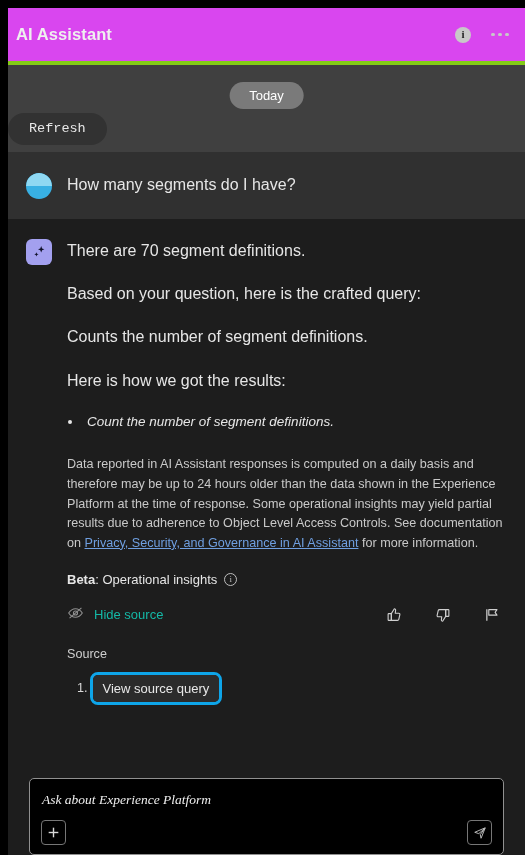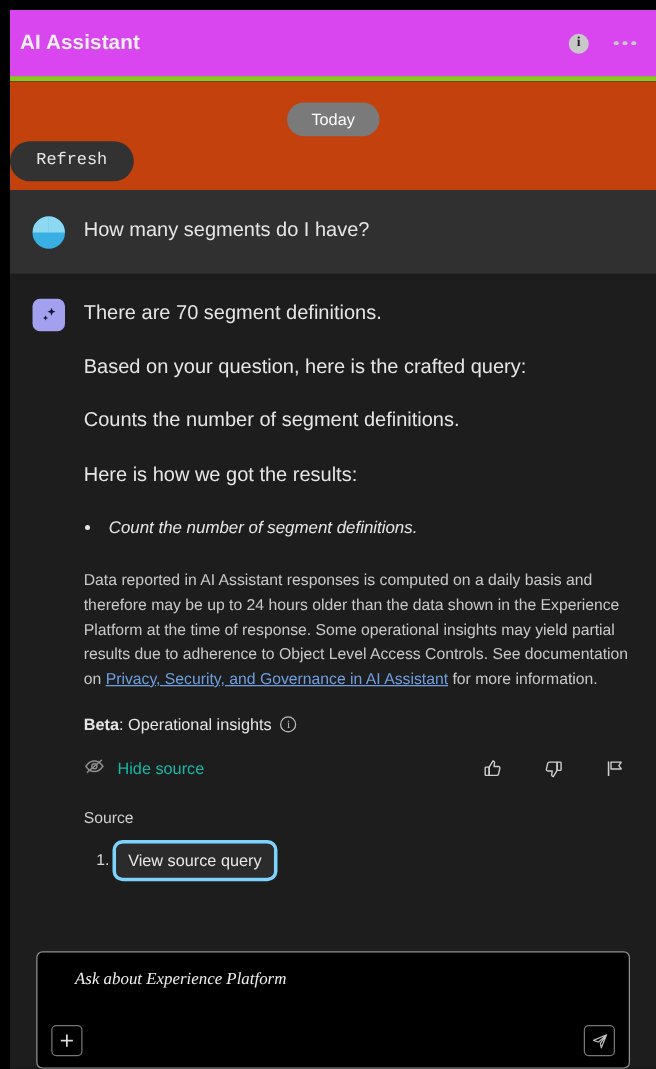--- a/index.html
+++ b/index.html
@@ -63,21 +63,21 @@
   .body {
     flex: 1;
     overflow: hidden;
     position: relative;
     background: #1d1d1d;
   }
 
   .topbar {
     position: relative;
     height: 87px;
-    background: #c2410c;
+    background: #404040;
     padding-left: 22px;
   }
   .day-pill {
     position: absolute;
     left: 50%;
     transform: translateX(-50%);
     top: 17px;
     background: #7a7a7a;
     color: #ffffff;
     font-size: 13px;
@@ -236,21 +236,21 @@
     display: flex;
     align-items: center;
   }
   .source-num {
     color: #d8d8d8;
     font-size: 12.6px;
     margin-left: 10px;
     margin-right: 2px;
   }
   .src-highlight {
-    border: 3px solid #7dd3fc;
+    border: 3px solid #0ea5e9;
     border-radius: 8px;
     padding: 0;
     display: inline-flex;
   }
   .src-btn {
     background: #2b2b2b;
     color: #e8e8e8;
     font-size: 13px;
     border: none;
     border-radius: 5px;
@@ -262,23 +262,23 @@
 
   
   .composer-wrap {
     padding: 13px 21px 0 21px;
     background: #1d1d1d;
   }
   .composer {
     border: 1px solid #909090;
     border-radius: 5px;
     background: #000000;
-    height: 94px;
+    height: 77px;
     position: relative;
-    padding: 13px 14px 0 30px;
+    padding: 13px 14px 0 12px;
   }
   .composer-placeholder {
     color: #efefef;
     font-size: 13.5px;
     font-style: italic;
     font-family: "Liberation Serif", serif;
   }
   .composer-tools {
     position: absolute;
     left: 11px; right: 11px; bottom: 9px;

